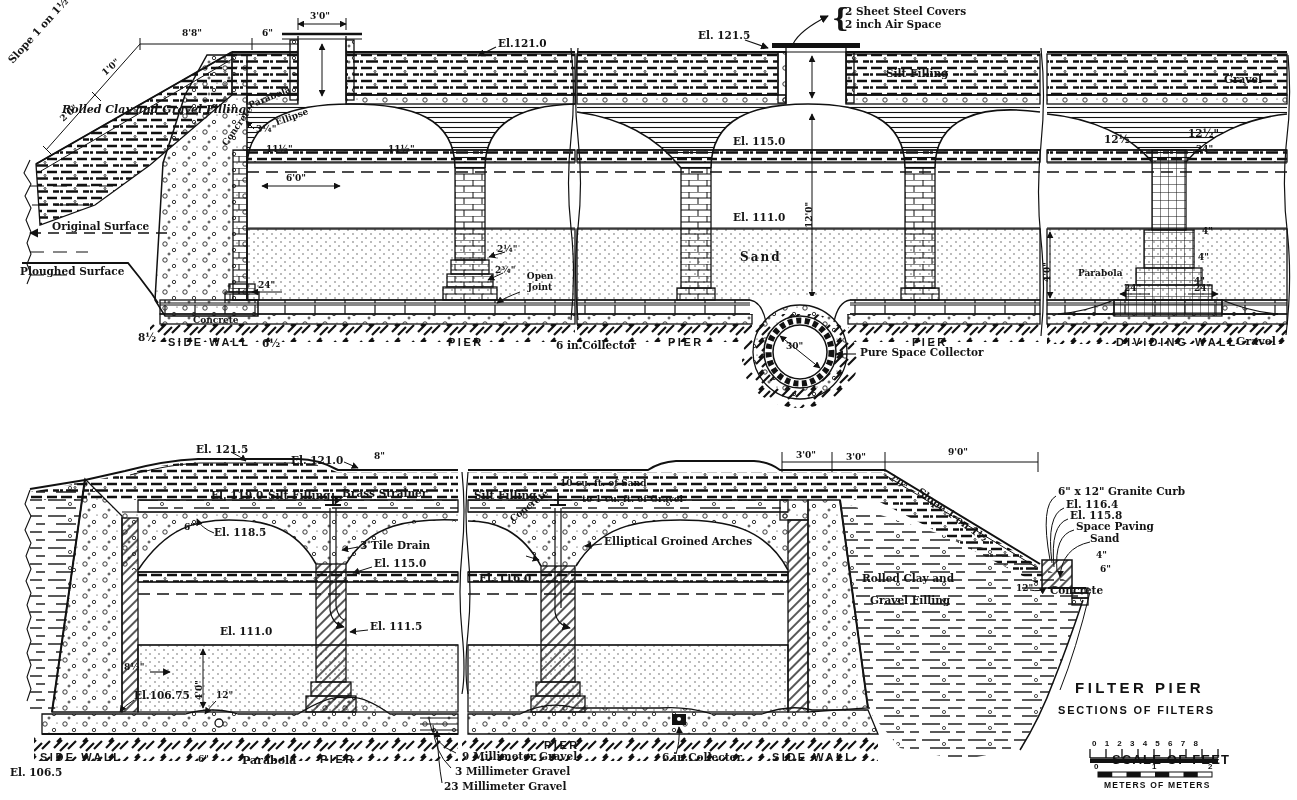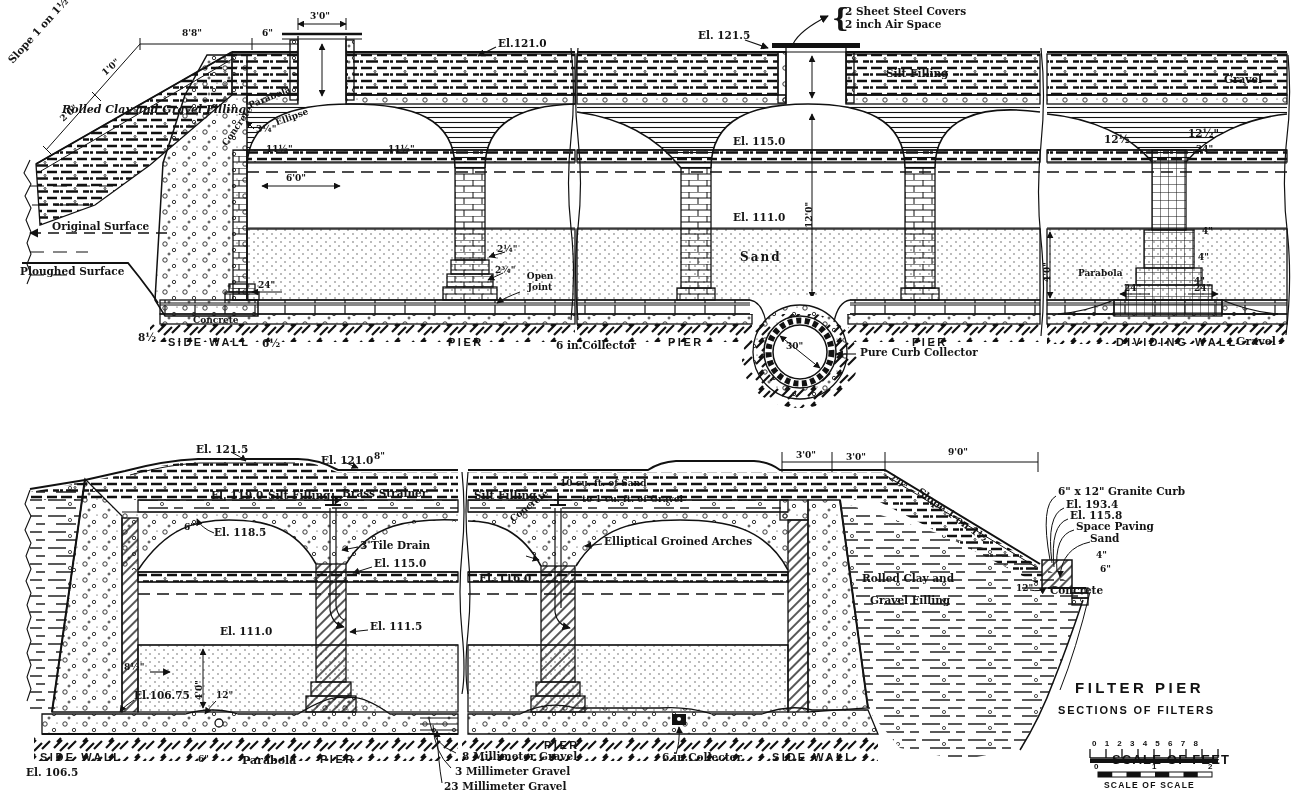--- a/index.html
+++ b/index.html
@@ -347,86 +347,86 @@
 <div class="lb" style="left:138px;top:332px">8½</div>
 <div class="cap" style="left:168px;top:336px">SIDE WALL</div>
 <div class="lb" style="left:262px;top:338px">6½</div>
 <div class="cap" style="left:448px;top:336px">PIER</div>
 <div class="lb sm" style="left:497px;top:244px">2¼"</div>
 <div class="lb sm" style="left:495px;top:265px">2¾"</div>
 <div class="lb sm wrap2" style="left:518px;top:271px">Open Joint</div>
 <div class="lb" style="left:556px;top:340px">6 in.Collector</div>
 <div class="cap" style="left:668px;top:336px">PIER</div>
 <div class="cap" style="left:912px;top:336px">PIER</div>
-<div class="lb" style="left:860px;top:347px">Pure Curb Collector</div>
+<div class="lb" style="left:860px;top:347px">Pure Space Collector</div>
 <div class="lb sm" style="left:786px;top:341px">30"</div>
 <div class="lb" style="left:1104px;top:134px">12½</div>
 <div class="lb" style="left:1188px;top:128px">12½"</div>
 <div class="lb sm" style="left:1196px;top:144px">24"</div>
 <div class="lb sm" style="left:1202px;top:226px">4"</div>
 <div class="lb sm" style="left:1198px;top:252px">4"</div>
 <div class="lb sm" style="left:1194px;top:276px">4"</div>
 <div class="lb sm" style="left:1078px;top:268px">Parabola</div>
 <div class="lb sm" style="left:1124px;top:283px">24"</div>
 <div class="lb sm" style="left:1194px;top:283px">24"</div>
 <div class="cap" style="left:1116px;top:336px;letter-spacing:3px">DIVIDING WALL</div>
 <div class="lb" style="left:1236px;top:336px;font-size:11px">Gravel</div>
 
 <div class="lb" style="left:196px;top:444px">El. 121.5</div>
-<div class="lb" style="left:321px;top:455px">El. 121.0</div>
+<div class="lb" style="left:291px;top:455px">El. 121.0</div>
 <div class="lb sm" style="left:374px;top:451px">8"</div>
 <div class="lb" style="left:211px;top:490px">El. 119.0</div>
 <div class="lb" style="left:268px;top:490px">Silt Filling</div>
 <div class="lb" style="left:342px;top:488px">Brass Strainer</div>
 <div class="lb sm" style="left:184px;top:522px">6"</div>
 <div class="lb" style="left:214px;top:527px">El. 118.5</div>
 <div class="lb" style="left:360px;top:540px">3 Tile Drain</div>
 <div class="lb" style="left:374px;top:558px">El. 115.0</div>
 <div class="lb" style="left:220px;top:626px">El. 111.0</div>
 <div class="lb" style="left:370px;top:621px">El. 111.5</div>
 <div class="lb sm rot" style="left:194px;top:700px;transform:rotate(-90deg)">4'0"</div>
 <div class="lb sm" style="left:124px;top:662px">8½"</div>
 <div class="lb" style="left:134px;top:690px">El.106.75</div>
 <div class="lb sm" style="left:216px;top:690px">12"</div>
 <div class="cap" style="left:40px;top:751px">SIDE WALL</div>
-<div class="lb" style="left:26px;top:767px">El. 106.5</div>
+<div class="lb" style="left:10px;top:767px">El. 106.5</div>
 <div class="lb sm" style="left:198px;top:754px">6"</div>
 <div class="lb" style="left:242px;top:755px;font-size:11px">Parabola</div>
 <div class="cap" style="left:320px;top:753px">PIER</div>
-<div class="lb" style="left:462px;top:751px">8 Millimeter Gravel</div>
+<div class="lb" style="left:462px;top:751px">9 Millimeter Gravel</div>
 <div class="lb" style="left:455px;top:766px">3 Millimeter Gravel</div>
 <div class="lb" style="left:444px;top:781px">23 Millimeter Gravel</div>
 <div class="lb" style="left:474px;top:490px">Silt Filling</div>
 <div class="lb sm" style="left:560px;top:478px">10 cu. ft. of Sand</div>
 <div class="lb sm" style="left:582px;top:494px">to 1 cu. ft. of Gravel</div>
 <div class="lb sm rot" style="left:508px;top:516px;transform:rotate(-38deg)">Concrete</div>
 <div class="lb" style="left:604px;top:536px">Elliptical Groined Arches</div>
 <div class="lb" style="left:479px;top:573px">El. 116.0</div>
 <div class="lb sm" style="left:796px;top:450px">3'0"</div>
 <div class="lb sm" style="left:846px;top:452px">3'0"</div>
 <div class="lb sm" style="left:948px;top:447px">9'0"</div>
 <div class="lb sm rot" style="left:893px;top:472px;transform:rotate(36deg)">2'0"</div>
 <div class="lb rot" style="left:922px;top:486px;transform:rotate(36deg)">Slope 1 on 1½</div>
 <div class="lb" style="left:1058px;top:486px">6" x 12" Granite Curb</div>
-<div class="lb" style="left:1066px;top:499px">El. 193.4</div>
+<div class="lb" style="left:1066px;top:499px">El. 116.4</div>
 <div class="lb" style="left:1070px;top:510px">El. 115.8</div>
 <div class="lb" style="left:1076px;top:521px">Space Paving</div>
 <div class="lb" style="left:1090px;top:533px">Sand</div>
 <div class="lb sm" style="left:1096px;top:550px">4"</div>
 <div class="lb sm" style="left:1100px;top:564px">6"</div>
 <div class="lb sm" style="left:1016px;top:583px">12"</div>
 <div class="lb" style="left:1050px;top:585px">Concrete</div>
 <div class="lb" style="left:862px;top:573px">Rolled Clay and</div>
 <div class="lb" style="left:870px;top:595px">Gravel Filling</div>
 <div class="cap" style="left:544px;top:739px">PIER</div>
 <div class="lb" style="left:662px;top:752px">6 in.Collector</div>
 <div class="cap" style="left:772px;top:751px">SIDE WALL</div>
 
 <div class="tt" style="left:1075px;top:679px;font-size:15px;letter-spacing:3.5px">FILTER PIER</div>
 <div class="tt" style="left:1058px;top:704px;font-size:11px;letter-spacing:1.8px">SECTIONS OF FILTERS</div>
 <div class="tt" style="left:1112px;top:752px;font-size:13px;letter-spacing:1.2px">SCALE OF FEET</div>
 <div class="tt" style="left:1092px;top:739px;font-size:8px;letter-spacing:3px">0 1 2 3 4 5 6 7 8</div>
 <div class="tt" style="left:1094px;top:762px;font-size:8px">0</div>
 <div class="tt" style="left:1152px;top:762px;font-size:8px">1</div>
 <div class="tt" style="left:1208px;top:762px;font-size:8px">2</div>
-<div class="tt" style="left:1104px;top:780px;font-size:8.5px;letter-spacing:1.2px">SCALE OF SCALE</div>
+<div class="tt" style="left:1104px;top:780px;font-size:8.5px;letter-spacing:1.2px">METERS OF METERS</div>
 
 </div>
 
 </body></html>

